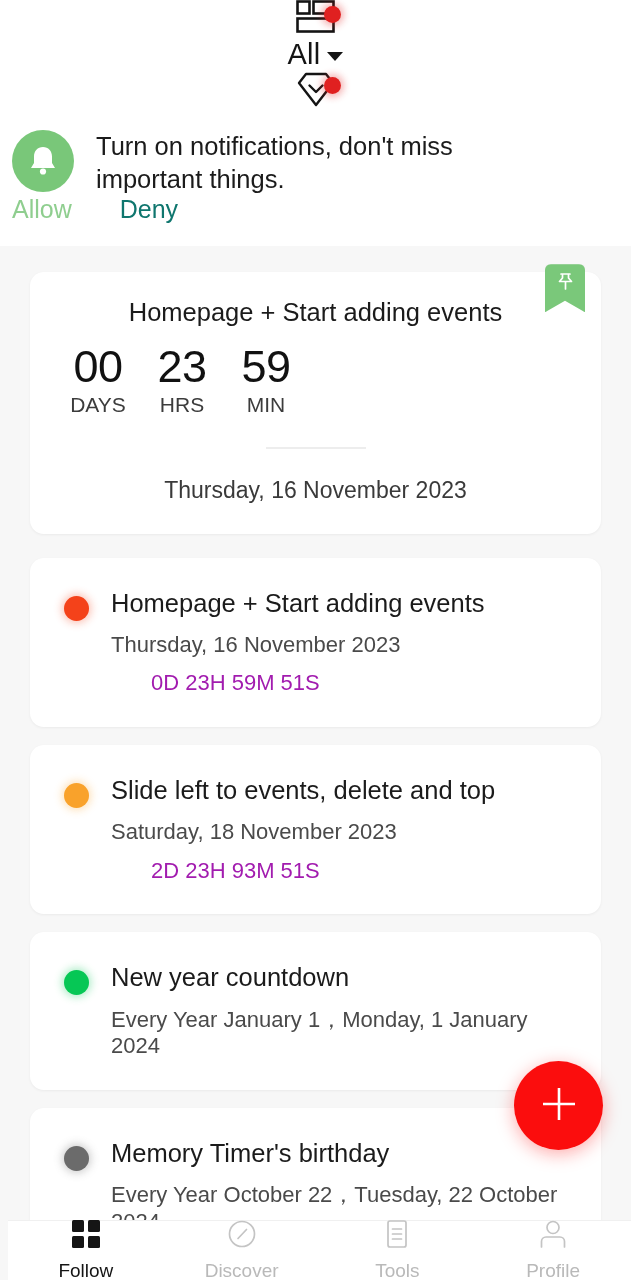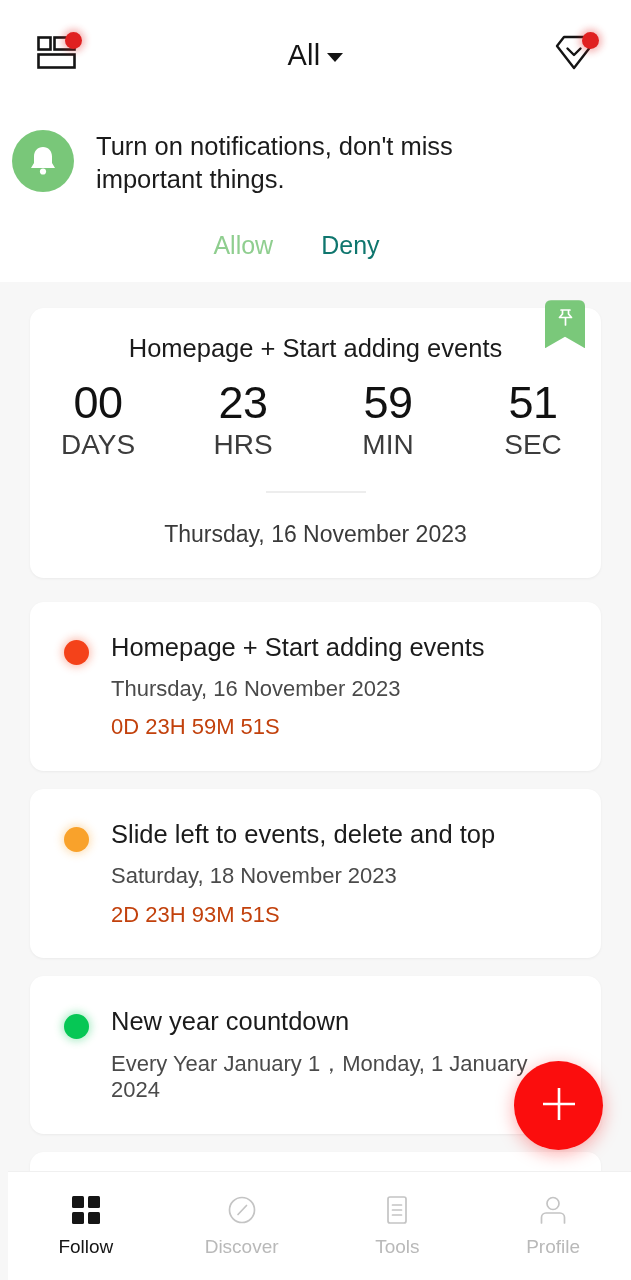--- a/index.html
+++ b/index.html
@@ -20,20 +20,21 @@
 
   
   .topbar {
     height: 110px;
     background: #ffffff;
     display: flex;
     align-items: center;
     justify-content: space-between;
     padding: 0 28px;
     position: relative;
+    flex-direction: column;
   }
 
   .icon-wrap {
     position: relative;
     width: 58px;
     height: 58px;
     display: flex;
     align-items: center;
     justify-content: center;
   }
@@ -90,24 +91,23 @@
   }
   .notif-text {
     font-size: 25.5px;
     line-height: 1.28;
     color: #1b1b1b;
     padding-top: 4px;
     max-width: 455px;
   }
   .notif-actions {
     display: flex;
-    justify-content: center;
+    justify-content: flex-start;
     gap: 48px;
     padding-right: 22px;
-    margin-top: 36px;
   }
   .notif-actions span {
     font-size: 25px;
     color: #8fce8f;
   }
 
   
   .content {
     padding: 26px 30px 0 30px;
   }
@@ -125,33 +125,33 @@
     margin-bottom: 24px;
   }
   .hero-title {
     text-align: center;
     font-size: 25.5px;
     color: #1b1b1b;
     margin-bottom: 16px;
   }
   .hero-units {
     display: flex;
-    justify-content: space-between;
+    justify-content: flex-start;
     padding: 0 26px;
   }
   .unit { text-align: center; min-width: 84px; }
   .unit .num {
     font-size: 45px;
     font-weight: 400;
     color: #111111;
     line-height: 1.05;
     letter-spacing: -0.5px;
   }
   .unit .lbl {
-    font-size: 28px;
+    font-size: 21px;
     color: #3c3c3c;
     margin-top: 2px;
   }
   .hero-div {
     width: 100px;
     height: 2px;
     background: #ededed;
     margin: 30px auto 0 auto;
   }
   .hero-date {
@@ -199,23 +199,24 @@
     line-height: 1.2;
   }
   .ev-sub {
     font-size: 22px;
     color: #4a4a4a;
     margin-top: 14px;
     line-height: 1.2;
   }
   .ev-rem {
     font-size: 22px;
-    color: #c2410c;
+    color: #a21caf;
     margin-top: 12px;
     line-height: 1.2;
+    margin-left: 40px;
   }
 
   
   .fab {
     position: absolute;
     right: 28px;
     bottom: 130px;
     width: 89px;
     height: 89px;
     border-radius: 50%;
@@ -225,21 +226,21 @@
     justify-content: center;
     box-shadow: 0 4px 18px rgba(251,13,13,0.35);
     border: none;
     cursor: pointer;
   }
 
   
   .bottomnav {
     position: absolute;
     left: 8px; right: 0; bottom: 0;
-    height: 109px;
+    height: 60px;
     background: #ffffff;
     border-top: 1px solid #f0f0f0;
     display: flex;
     align-items: center;
   }
   .navitem {
     flex: 1;
     display: flex;
     flex-direction: column;
     align-items: center;
@@ -316,24 +317,20 @@
         <div class="lbl">DAYS</div>
       </div>
       <div class="unit">
         <div class="num">23</div>
         <div class="lbl">HRS</div>
       </div>
       <div class="unit">
         <div class="num">59</div>
         <div class="lbl">MIN</div>
       </div>
-      <div class="unit">
-        <div class="num">51</div>
-        <div class="lbl">SEC</div>
-      </div>
     </div>
 
     <div class="hero-div"></div>
     <div class="hero-date">Thursday, 16 November 2023</div>
   </div>
 
   <div class="card event">
     <span class="dot" id="dot0" style="background: rgb(244, 66, 26); box-shadow: rgba(244, 66, 26, 0.333) 0px 0px 9px 2px;"></span>
     <div class="ev-body">
       <div class="ev-title">Homepage + Start adding events</div>

